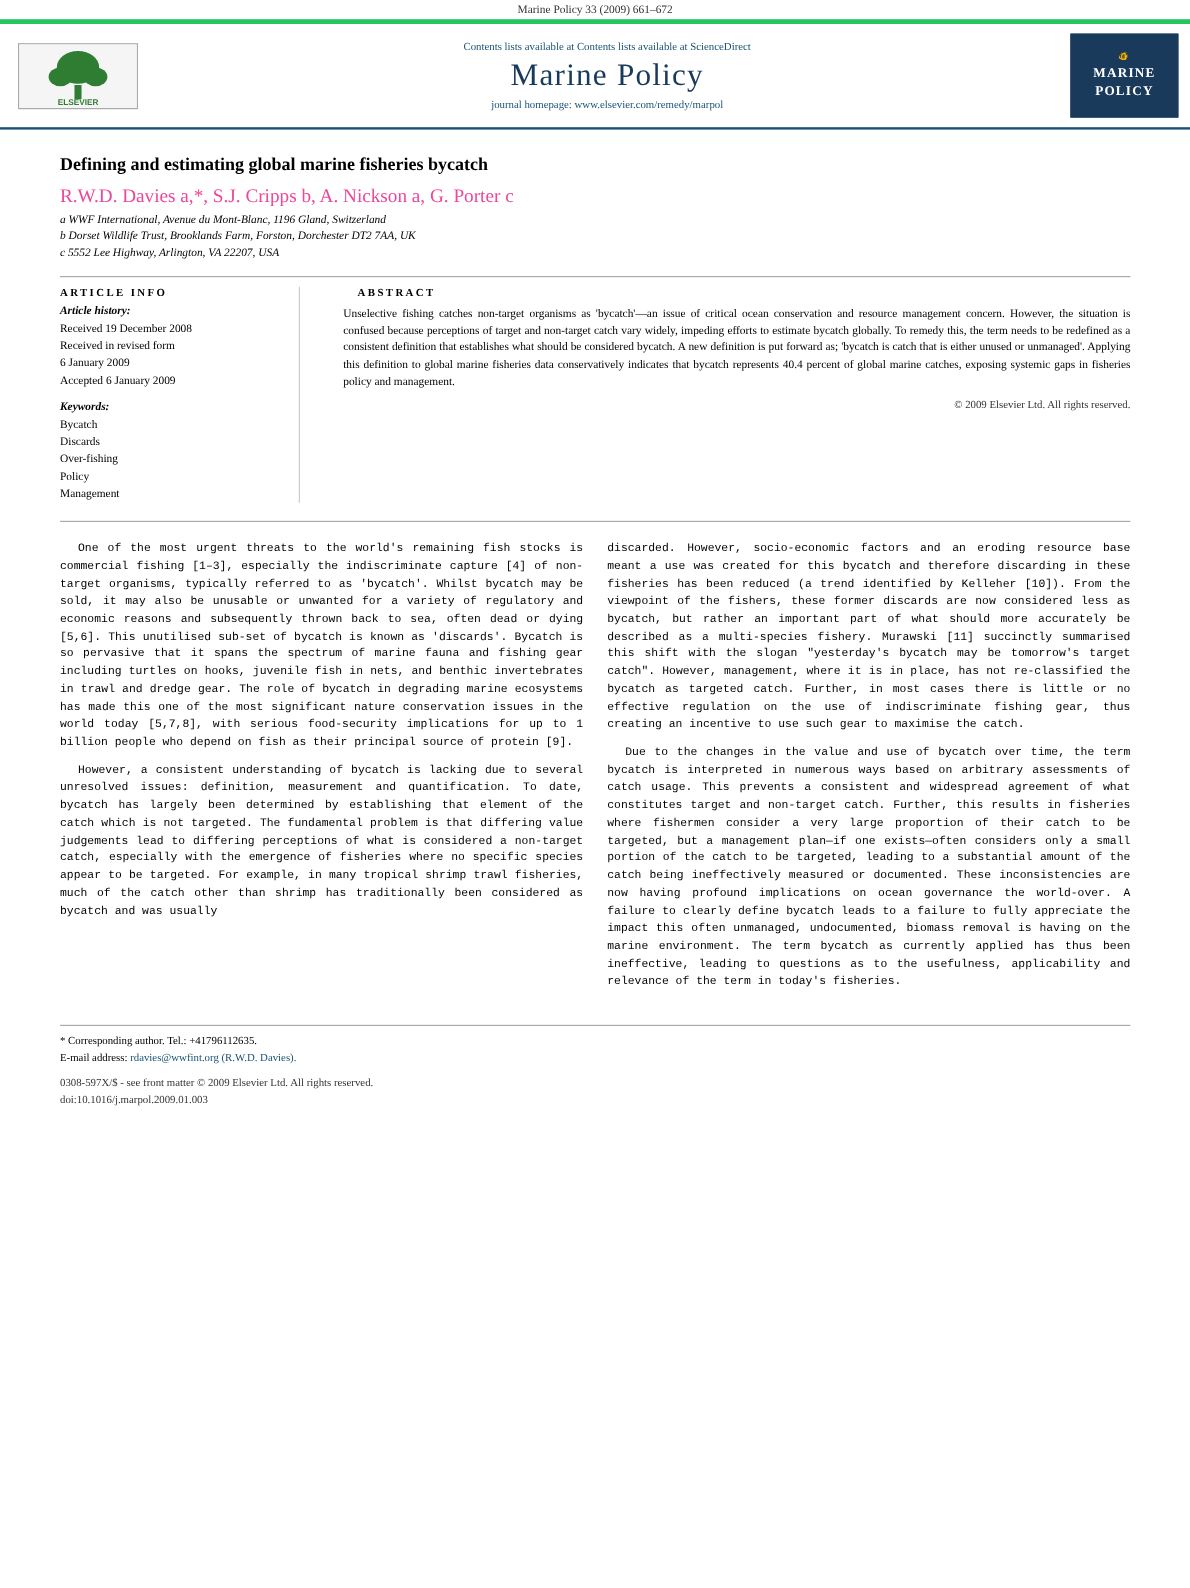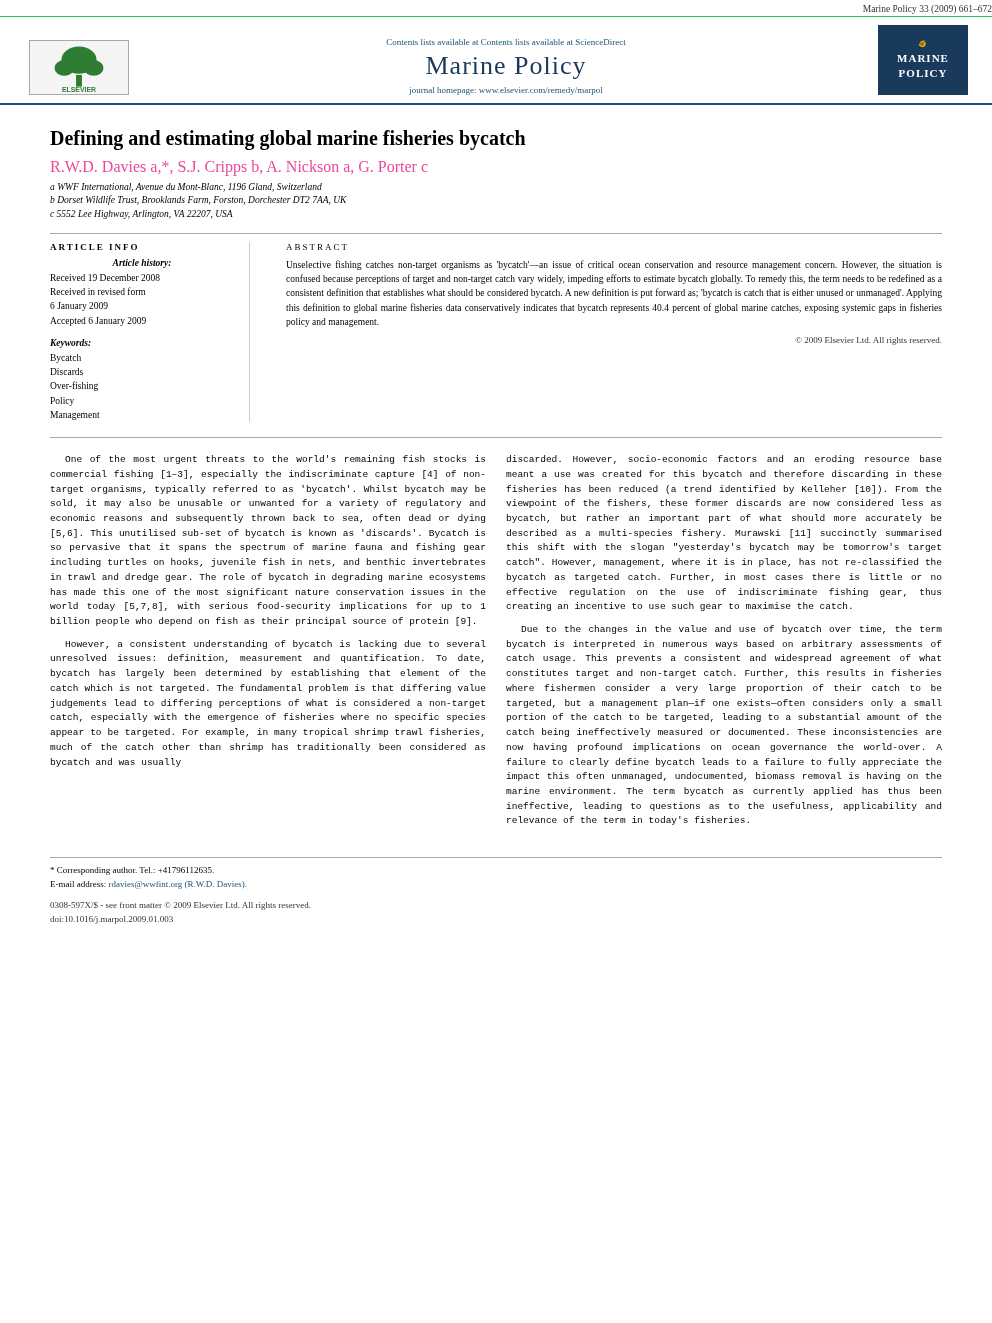--- a/index.html
+++ b/index.html
@@ -7,33 +7,33 @@
       font-family: 'Times New Roman', Times, serif;
       background: #fff;
       color: #000;
       font-size: 11px;
       width: 992px;
       min-height: 1323px;
     }
 
     
     .journal-top-bar {
-      text-align: right;
+      text-align: center;
       font-size: 9.5px;
       padding: 4px 0 2px 0;
       color: #333;
-      border-bottom: 1px solid #22c55e;
+      border-bottom: 4px solid #22c55e;
     }
 
     
     .journal-header {
       display: flex;
-      align-items: flex-end;
+      align-items: center;
       border-bottom: 2px solid #1a5276;
-      padding: 8px 24px;
+      padding: 8px 10px;
     }
     .elsevier-logo {
       width: 110px;
       flex-shrink: 0;
       display: flex;
       flex-direction: column;
       align-items: center;
     }
     .elsevier-logo-img {
       width: 100px;
@@ -97,21 +97,21 @@
       letter-spacing: 1px;
     }
 
     
     .main-content {
       padding: 0 50px;
     }
 
     
     .article-title {
-      font-size: 20px;
+      font-size: 15px;
       font-weight: bold;
       margin: 22px 0 8px 0;
       font-family: 'Times New Roman', Times, serif;
       color: #000;
     }
 
     
     .authors {
       font-size: 16px;
       margin-bottom: 5px;
@@ -152,21 +152,20 @@
       letter-spacing: 2px;
       text-transform: uppercase;
       margin-bottom: 6px;
       color: #000;
     }
     .article-info .history-label {
       font-size: 9.5px;
       font-style: italic;
       font-weight: bold;
       margin-bottom: 3px;
-      text-align: center;
     }
     .article-info .history-item {
       font-size: 9.5px;
       line-height: 1.5;
     }
     .keywords-section {
       margin-top: 10px;
     }
     .keywords-section .kw-label {
       font-size: 9.5px;
@@ -178,24 +177,25 @@
       font-size: 9.5px;
       line-height: 1.5;
     }
 
     
     .abstract-section {
       flex: 1;
     }
     .abstract-section .section-header {
       font-size: 9px;
-      font-weight: normal;
+      font-weight: bold;
       letter-spacing: 2px;
       text-transform: uppercase;
       margin-bottom: 6px;
+      margin-left: 12px;
     }
     .abstract-text {
       font-size: 9.5px;
       line-height: 1.5;
       text-align: justify;
       color: #000;
     }
     .copyright-line {
       font-size: 9px;
       text-align: right;

